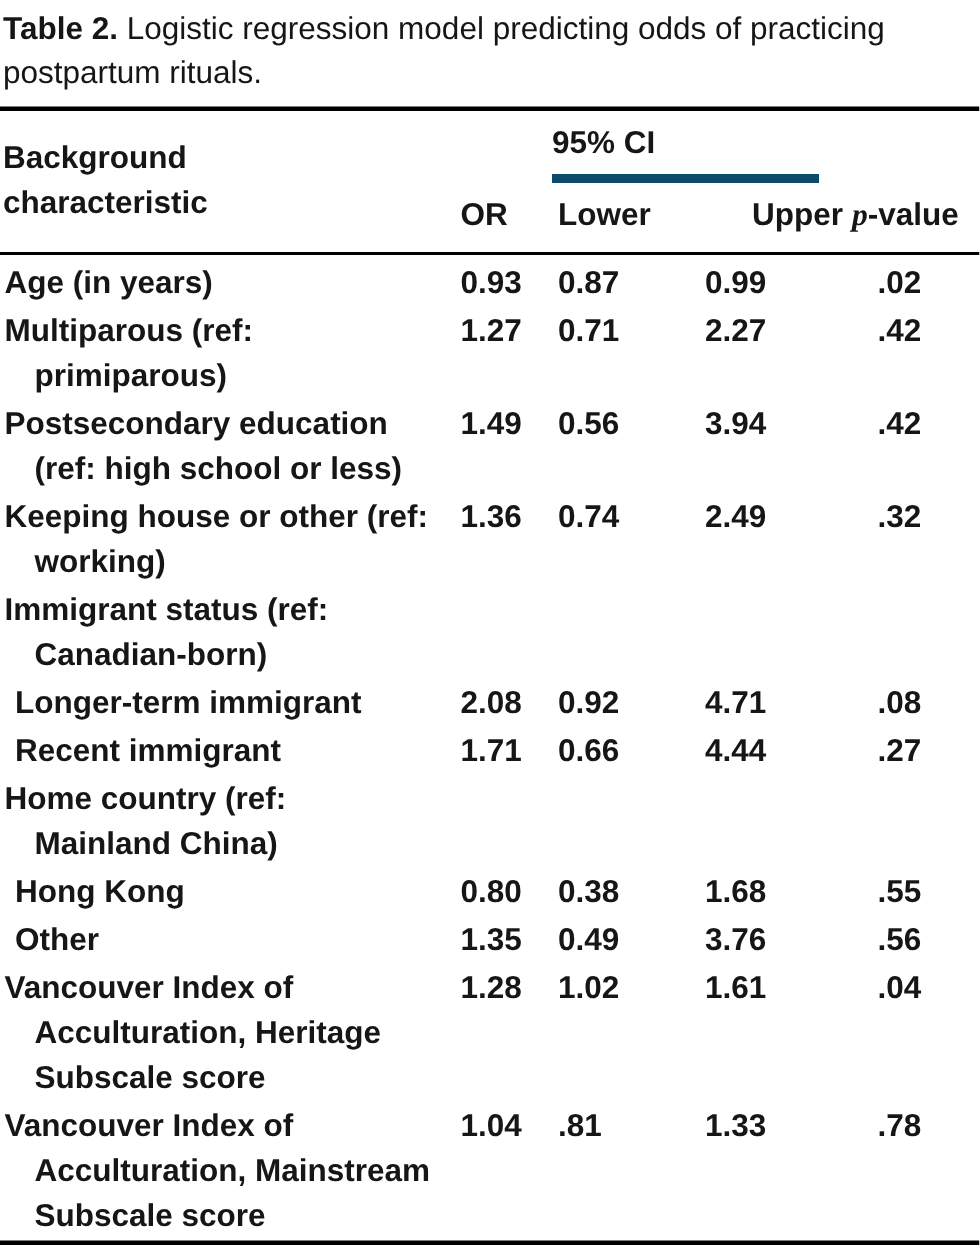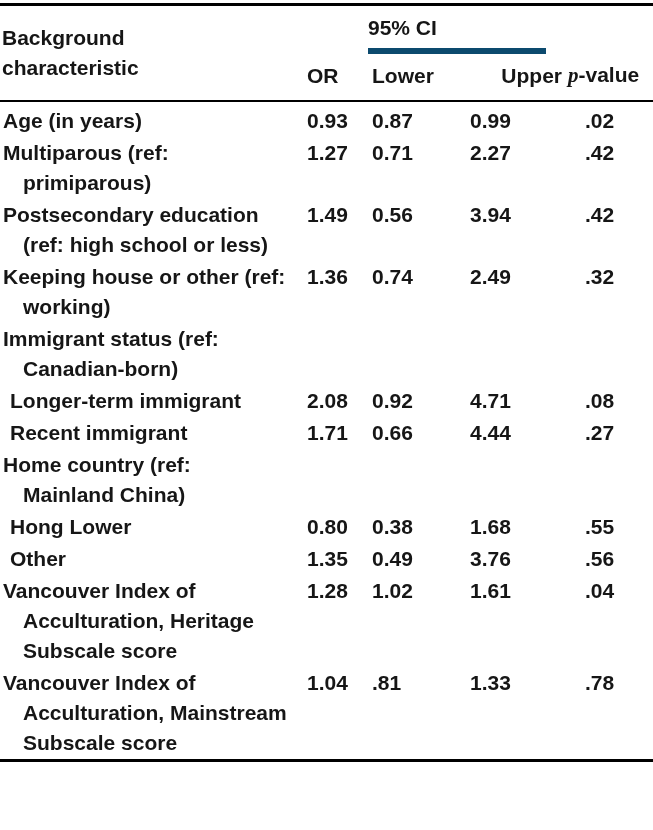--- a/index.html
+++ b/index.html
@@ -81,20 +81,24 @@
   td.lo { padding-left: 4px; }
   td.up { padding-left: 4px; }
   td.pv { padding-left: 23px; }
   .bold { font-weight: bold; }
 </style>
 </head>
 <body>
 
 <div class="page">
 
+  <div class="caption">
+    <span class="cap-label">Table 2.</span>
+    <span>Logistic regression model predicting odds of practicing postpartum rituals.</span>
+  </div>
 
   <table>
     <colgroup>
       <col class="c-char">
         <col class="c-or">
         <col class="c-lower">
         <col class="c-upper">
         <col class="c-pv">
     </colgroup>
     <thead>
@@ -197,21 +201,21 @@
           <span class="line cont">Mainland China)</span>
         </td>
         <td class="or"></td>
         <td class="lo"></td>
         <td class="up"></td>
         <td class="pv"></td>
       </tr>
 
       <tr class="sub">
         <td class="char">
-          <span class="line">Hong Lower</span>
+          <span class="line">Hong Kong</span>
         </td>
         <td class="or">0.80</td>
         <td class="lo">0.38</td>
         <td class="up">1.68</td>
         <td class="pv">.55</td>
       </tr>
 
       <tr class="sub">
         <td class="char">
           <span class="line">Other</span>

